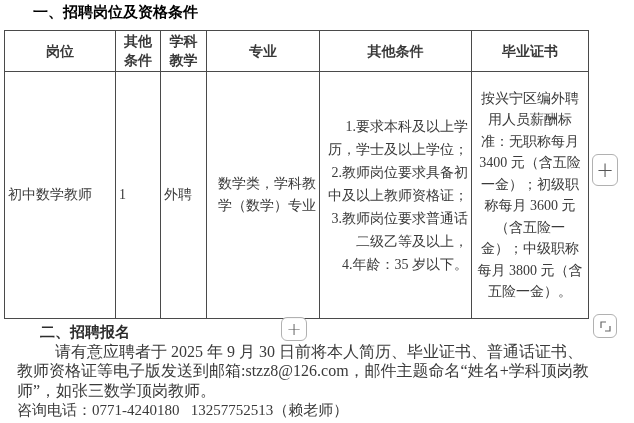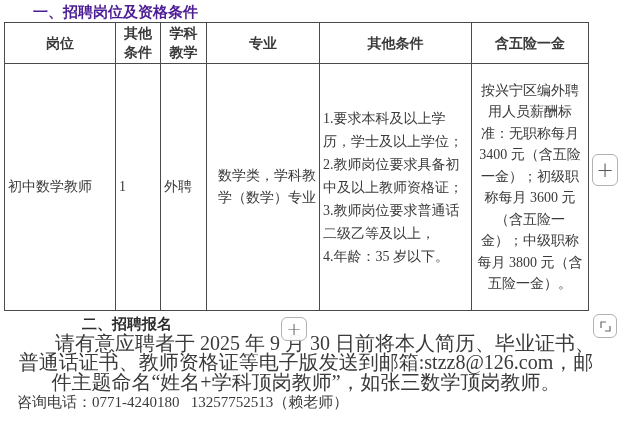--- a/index.html
+++ b/index.html
@@ -1,41 +1,41 @@
 <!DOCTYPE html>
 <html><head>
 <meta charset="utf-8">
 <style>
   html,body{margin:0;padding:0;background:#ffffff;}
   body{width:634px;height:423px;overflow:hidden;
        font-family:"Liberation Serif","DejaVu Serif",serif;color:#3a3a3a;}
   .page{position:relative;width:634px;height:423px;background:#fff;}
 
-  .sec1-title{font-size:15px;font-weight:bold;color:#4c1d95;
-              margin:3px 0 0 33px;line-height:19px;}
+  .sec1-title{font-size:15px;font-weight:bold;color:#000000;
+              margin:3px 0 8px 33px;line-height:19px;}
 
   table.recruit{border-collapse:collapse;table-layout:fixed;
                 margin-left:4px;width:584px;border-radius:9px;}
   table.recruit th, table.recruit td{
     border:1px solid #4a4a4a;font-size:14px;color:#3a3a3a;
     padding:2px 3px;vertical-align:middle;box-sizing:border-box;
     overflow:hidden;}
   table.recruit th{font-weight:bold;text-align:center;
                    height:41px;line-height:19px;padding:1px 2px;}
   tr.body-row{height:247px;}
   td.c-center{}
   td.c-major{text-align:right;line-height:22px;padding:2px 4px;}
-  td.c-cond{text-align:left;line-height:23px;padding:2px 3px;}
+  td.c-cond{text-align:right;line-height:23px;padding:2px 3px;}
   td.c-cond .cond-item{margin:0;}
   td.c-salary{text-align:center;line-height:21.5px;padding:2px 4px;}
 
   .sec2-title{font-size:15px;font-weight:bold;color:#2d2d2d;
-              margin:4px 0 0 82px;line-height:18px;}
-  .sec2-para{font-size:20px;line-height:19.4px;margin:1px 0 0 17px;
-             width:578px;text-indent:38px;text-align:center;}
+              margin:4px 0 0 40px;line-height:18px;}
+  .sec2-para{font-size:16px;line-height:19.4px;margin:1px 0 0 17px;
+             width:578px;text-indent:38px;}
   .contact-line{font-size:15px;line-height:19px;margin:1px 8px 0 17px;
                 white-space:pre-wrap;}
 
   .overlay-btn{position:absolute;box-sizing:border-box;
                background:rgba(255,255,255,0.95);
                border:1px solid #b1b1b1;border-radius:6px;
                display:flex;align-items:center;justify-content:center;
                color:#555;cursor:pointer;padding:0;
                font-family:"DejaVu Sans","Liberation Sans",sans-serif;}
   .btn-plus-right{left:592px;top:151px;width:26px;height:32px;
@@ -61,21 +61,21 @@
         <col style="width:152px">
         <col style="width:117px">
     </colgroup>
     <tbody>
         <tr>
       <th>岗位</th>
       <th>其他条件</th>
       <th>学科教学</th>
       <th>专业</th>
       <th>其他条件</th>
-      <th>含五险一金</th>
+      <th>毕业证书</th>
     </tr>
     <tr class="body-row">
       <td class="c-center">初中数学教师</td>
       <td class="c-center">1</td>
       <td class="c-center">外聘</td>
       <td class="c-major">数学类，学科教学（数学）专业</td>
       <td class="c-cond">
         <div class="cond-item">1.要求本科及以上学历，学士及以上学位；</div>
         <div class="cond-item">2.教师岗位要求具备初中及以上教师资格证；</div>
         <div class="cond-item">3.教师岗位要求普通话二级乙等及以上，</div>

